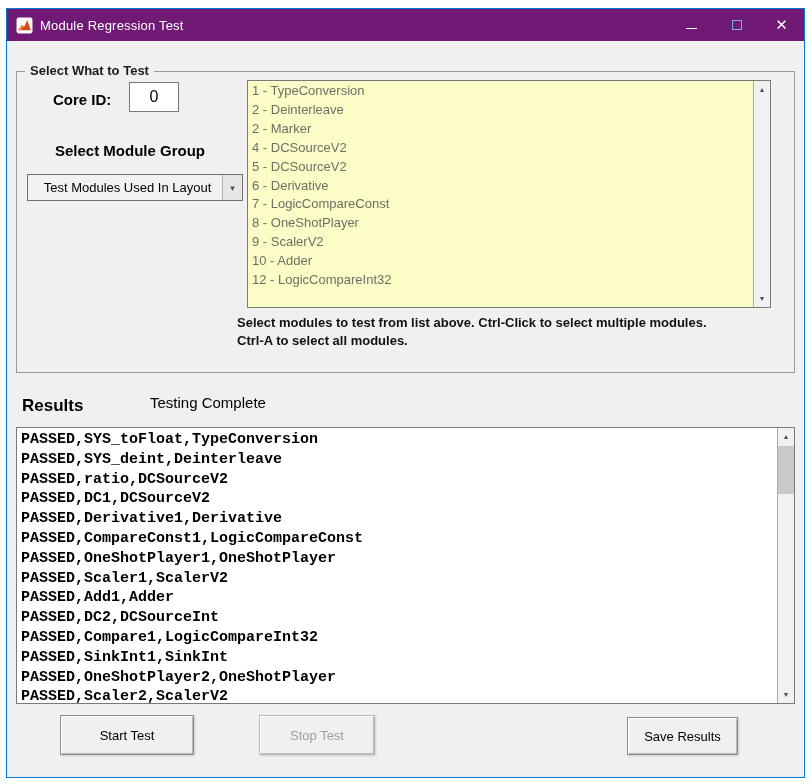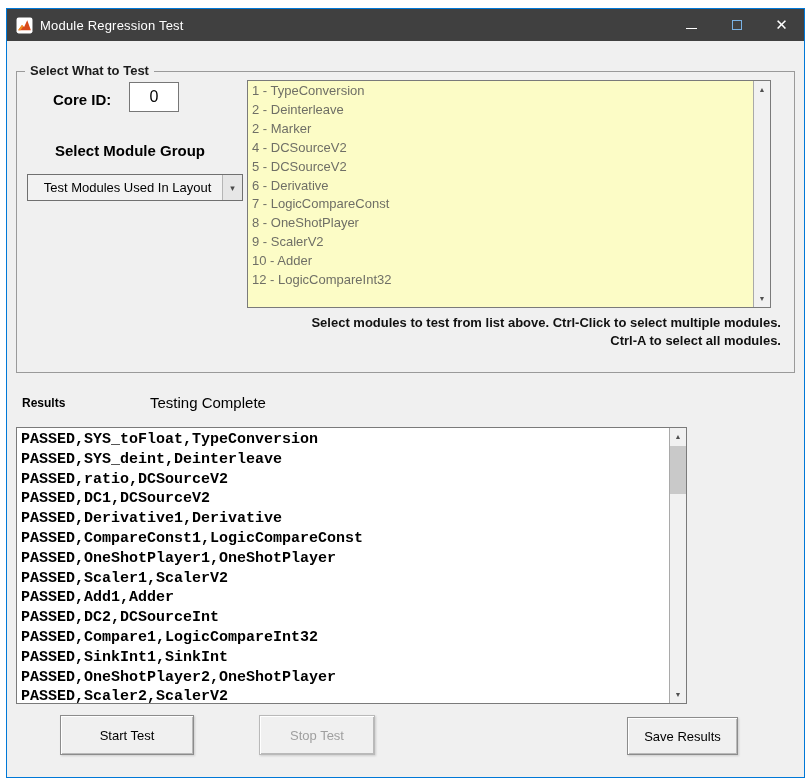--- a/index.html
+++ b/index.html
@@ -6,21 +6,21 @@
   html,body { width: 811px; height: 784px; background: #ffffff; font-family: "Liberation Sans", sans-serif; }
 
   .window {
     position: absolute; left: 6px; top: 8px; width: 799px; height: 770px;
     border: 1px solid #0078d7; background: #f0f0f0;
   }
 
   
   .titlebar {
     position: absolute; top: 0; left: 0; right: 0; height: 32px;
-    background: #404040; display: flex; align-items: center; color: #fff;
+    background: #701a75; display: flex; align-items: center; color: #fff;
   }
   .titlebar .app-icon { width: 17px; height: 17px; margin: 0 7px 0 9px; flex: 0 0 auto; }
   .titlebar .title-text { font-size: 13px; letter-spacing: .2px; }
   .win-controls { margin-left: auto; display: flex; height: 100%; }
   .win-btn { width: 45px; height: 100%; display: flex; align-items: center; justify-content: center; cursor: default; }
   .win-btn.min span { display:block; width: 11px; height: 1px; background: #fff; margin-top: 6px; }
   .win-btn.max span { display:block; width: 10px; height: 10px; border: 1px solid #79b2e4; }
   .win-btn.close { font-size: 15px; font-weight: 400; }
 
   
@@ -70,30 +70,30 @@
   }
   .scroll-btn {
     position: absolute; left: 0; width: 100%; height: 17px; background: #f1f1f1;
     display: flex; align-items: center; justify-content: center; font-size: 7px; color: #505050;
   }
   .scroll-btn.up { top: 0; }
   .scroll-btn.down { bottom: 0; }
   .scroll-thumb { position: absolute; left: 0; width: 100%; background: #c9c9c9; }
 
   .instructions {
-    position: absolute; left: 220px; top: 242px; width: 544px; text-align: right;
+    position: absolute; left: 220px; top: 242px; width: 544px; text-align: left;
     font-size: 13px; font-weight: 600; color: #111; line-height: 18px;
   }
 
   
-  .results-label { position: absolute; left: 15px; top: 355px; font-size: 12px; font-weight: bold; color: #000; }
+  .results-label { position: absolute; left: 15px; top: 355px; font-size: 17px; font-weight: bold; color: #000; }
   .results-status { position: absolute; left: 143px; top: 353px; font-size: 15px; color: #000; }
 
   .results-listbox {
-    position: absolute; left: 9px; top: 386px; width: 671px; height: 277px;
+    position: absolute; left: 9px; top: 386px; width: 779px; height: 277px;
     border: 1px solid #7a7a7a; background: #ffffff; display: flex;
   }
   .results-items { flex: 1 1 auto; overflow: hidden; padding: 2px 0 0 4px; }
   .results-items .list-item {
     font-family: "Liberation Mono", "DejaVu Sans Mono", monospace;
     font-size: 15px; font-weight: bold; line-height: 19.8px; color: #000; white-space: nowrap;
   }
   .results-listbox .vscrollbar { border-left: 1px solid #a9a9a9; }
 
   

